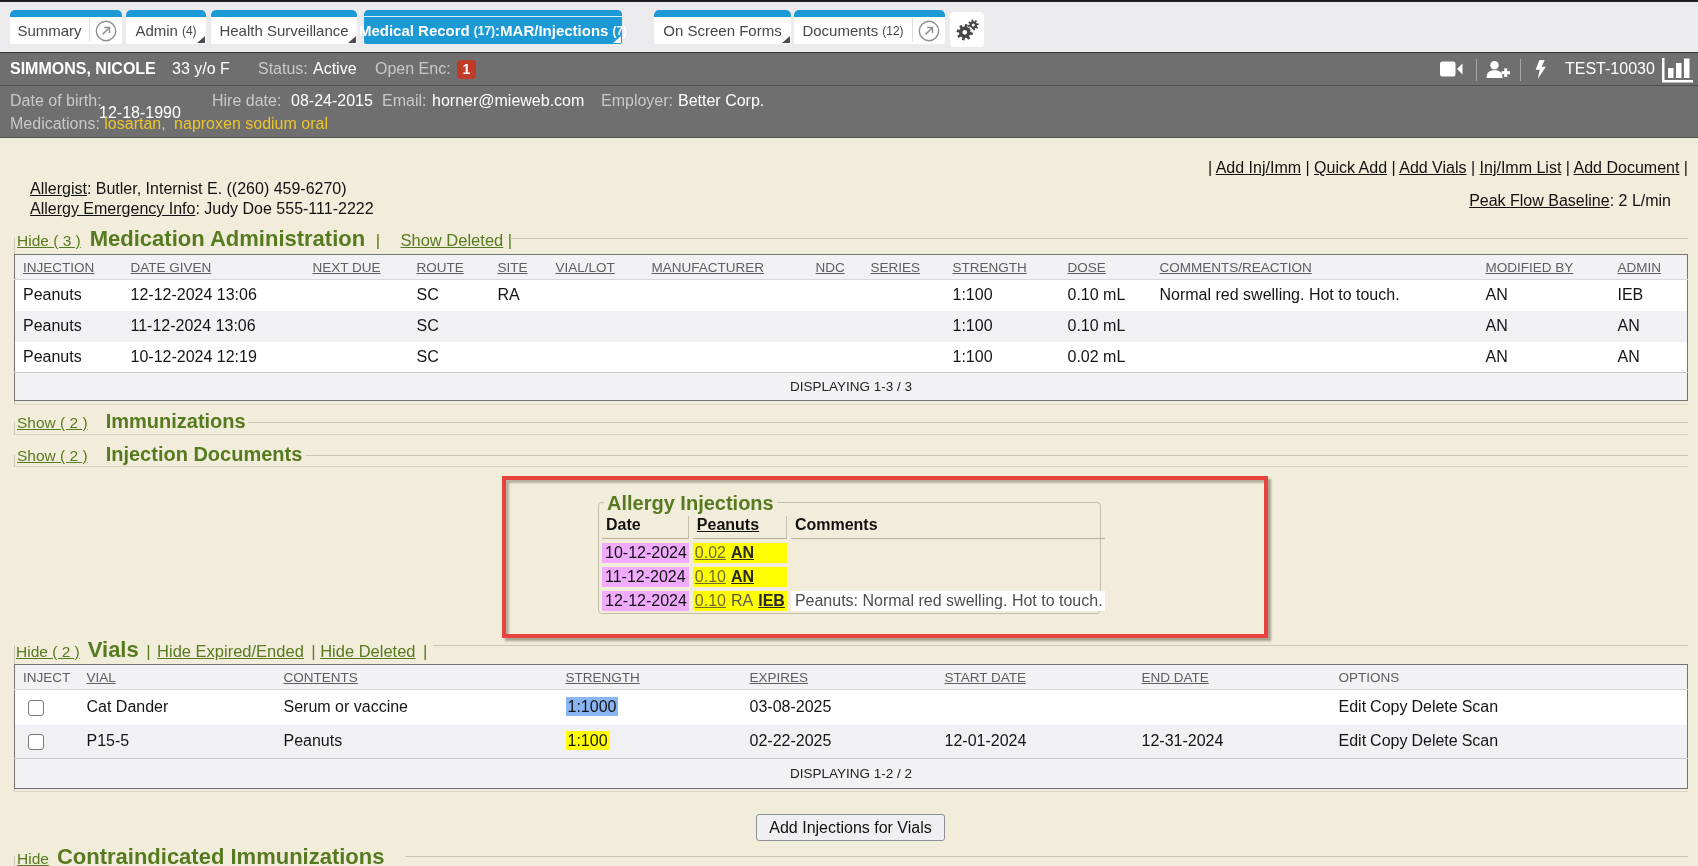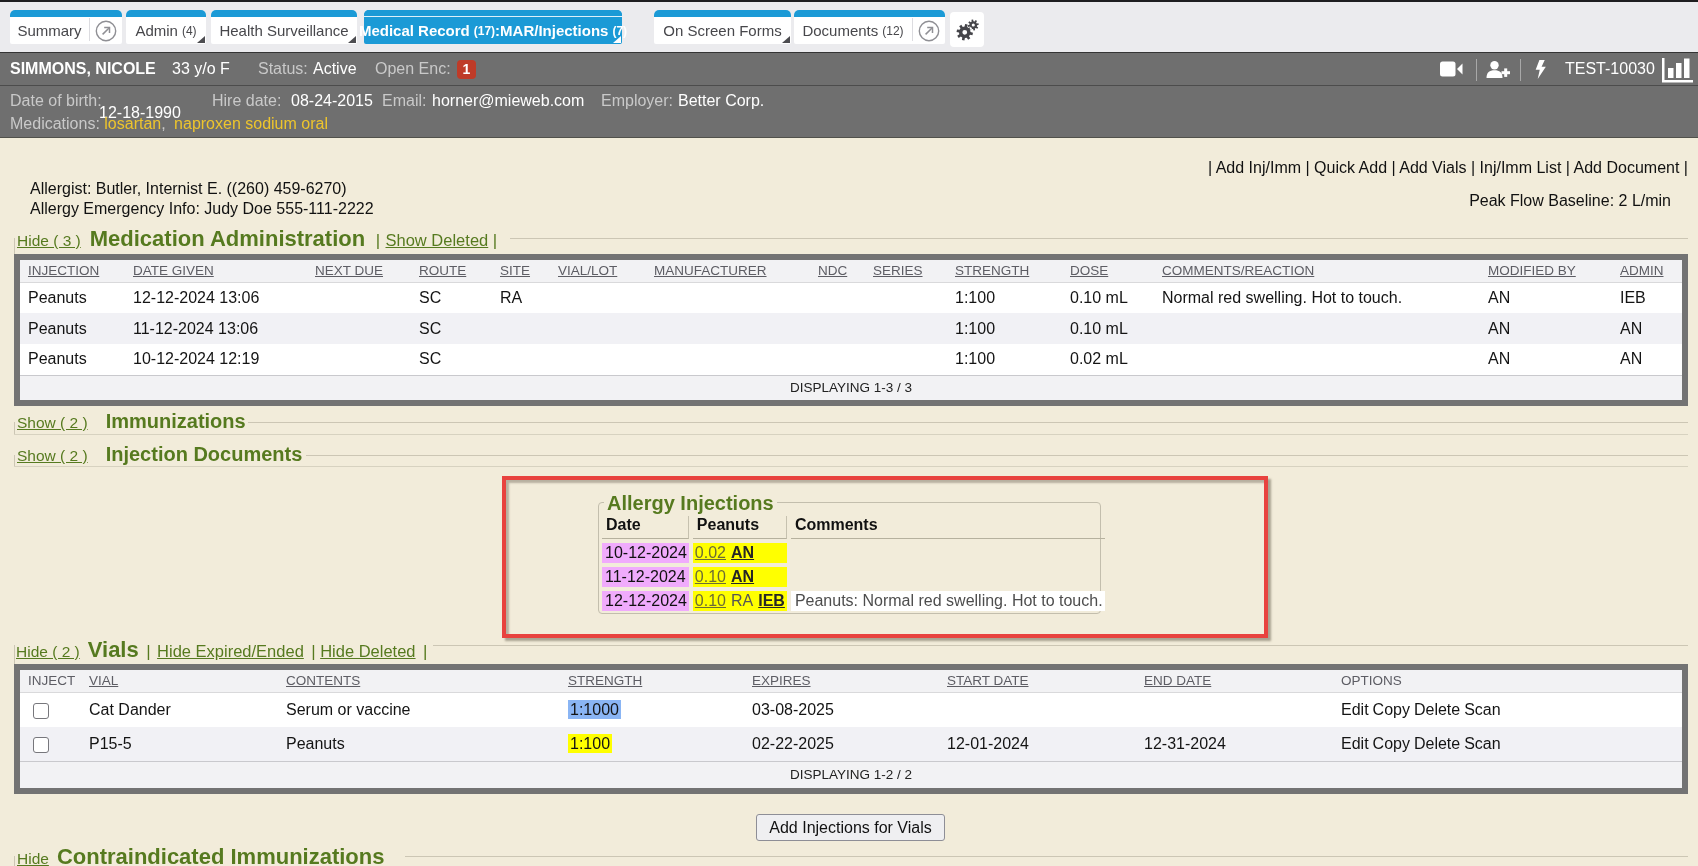--- a/index.html
+++ b/index.html
@@ -28,32 +28,32 @@
   #bar2 { left:0; top:85px; width:1698px; height:53px; background:#6f6f6f; border-top:1px solid #4c4c4c; border-bottom:1px solid #51514b; }
   .b1item { position:absolute; top:0; height:32px; line-height:32px; font-size:16px; color:#fff; white-space:nowrap; }
   .glabel { color:#c9c9c9; }
   #encbadge { left:457px; top:7px; width:19px; height:19px; background:#bf3b28; border-radius:4px; color:#fff; font-size:14px; font-weight:bold; text-align:center; line-height:19px; }
   .b2line { position:absolute; left:10px; font-size:16px; color:#fff; white-space:nowrap; }
   .medlink { color:#eec52c; }
   .b2abs { position:absolute; top:0; }
   .vdiv { position:absolute; top:6px; width:1px; height:22px; background:#a8a8a8; }
 
   
-  a, .lnk { color:#111; cursor:pointer; }
+  a, .lnk { color:#111; text-decoration:underline; cursor:pointer; }
   .secrule { position:absolute; height:1px; background:#ccc6b4; }
   .sectickl { position:absolute; width:1px; background:#ccc6b4; }
   .sechead { position:absolute; white-space:nowrap; }
   .sechead .toggle { font-size:15.5px; font-weight:normal; color:#567a1f; text-decoration:underline; vertical-align:baseline; }
   .sechead .bigtitle { font-size:22px; font-weight:bold; color:#567a1f; margin-left:9px; }
   .sechead .midtitle { font-size:20px; font-weight:bold; color:#567a1f; margin-left:18px; }
   .sechead .hpipe { font-size:17px; color:#567a1f; }
   .sechead .hlink { font-size:16.5px; color:#567a1f; text-decoration:underline; }
 
   
-  table.data { position:absolute; border-collapse:collapse; table-layout:fixed; background:#fff; border:6px solid #737373; }
+  table.data { position:absolute; border-collapse:collapse; table-layout:fixed; background:#fff; border:1px solid #737373; }
   table.data th { background:#f2f2f4; color:#5d5d64; font-size:13.5px; font-weight:normal; text-align:left; padding:0 0 0 8px; text-decoration:underline; white-space:nowrap; overflow:hidden; }
   table.data th.nound { text-decoration:none; }
   table.data td { font-size:16px; color:#141414; padding:0 0 0 8px; white-space:nowrap; overflow:hidden; }
   table.data tr.alt td { background:#f1f1f5; }
   table.data tr.hdr th { border-bottom:1px solid #d9d9db; }
   table.data tr.ftr td { background:#f2f2f4; border-top:1px solid #c9c9cd; font-size:13.5px; text-align:center; color:#222; padding:0; }
   .hl-blue { background:#8ab5f4; padding:1px 2px; }
   .hl-yellow { background:#ffff00; padding:1px 2px; }
   .cb { display:inline-block; width:16px; height:16px; border:1.4px solid #77777c; border-radius:3px; background:#fff; margin-left:13px; vertical-align:middle; }
   .optlnk { margin-right:4px; }
@@ -236,21 +236,21 @@
   <div><span class="lnk">Allergy Emergency Info</span><span>: Judy Doe 555-111-2222</span></div>
 </div>
 
 <div class="abs" style="left:0; top:192px; width:1671px; text-align:right; font-size:16px; color:#111; white-space:nowrap;">
   <span class="lnk">Peak Flow Baseline</span><span>: 2 L/min</span>
 </div>
 
 <div class="sechead" style="left:17px; top:226px;">
   <span class="toggle">Hide ( 3 )</span><span class="bigtitle">Medication Administration</span>
   <span class="hpipe" style="margin-left:6px;">|</span>
-  <span class="hlink" style="margin-left:1px;">Show Deleted</span>
+  <span class="hlink" style="margin-left:16px;">Show Deleted</span>
   <span class="hpipe" style="margin-left:0;">|</span>
 </div>
 <div class="secrule" style="left:510px; top:238px; width:1178px;"></div>
 <div class="sectickl" style="left:14px; top:238px; height:166px;"></div>
 <div class="secrule" style="left:14px; top:404px; width:1674px; background:#d9d4c2;"></div>
 
 <table class="data" style="left:14px; top:254px; width:1674px;">
   <colgroup>
     <col style="width:108px">
       <col style="width:182px">

